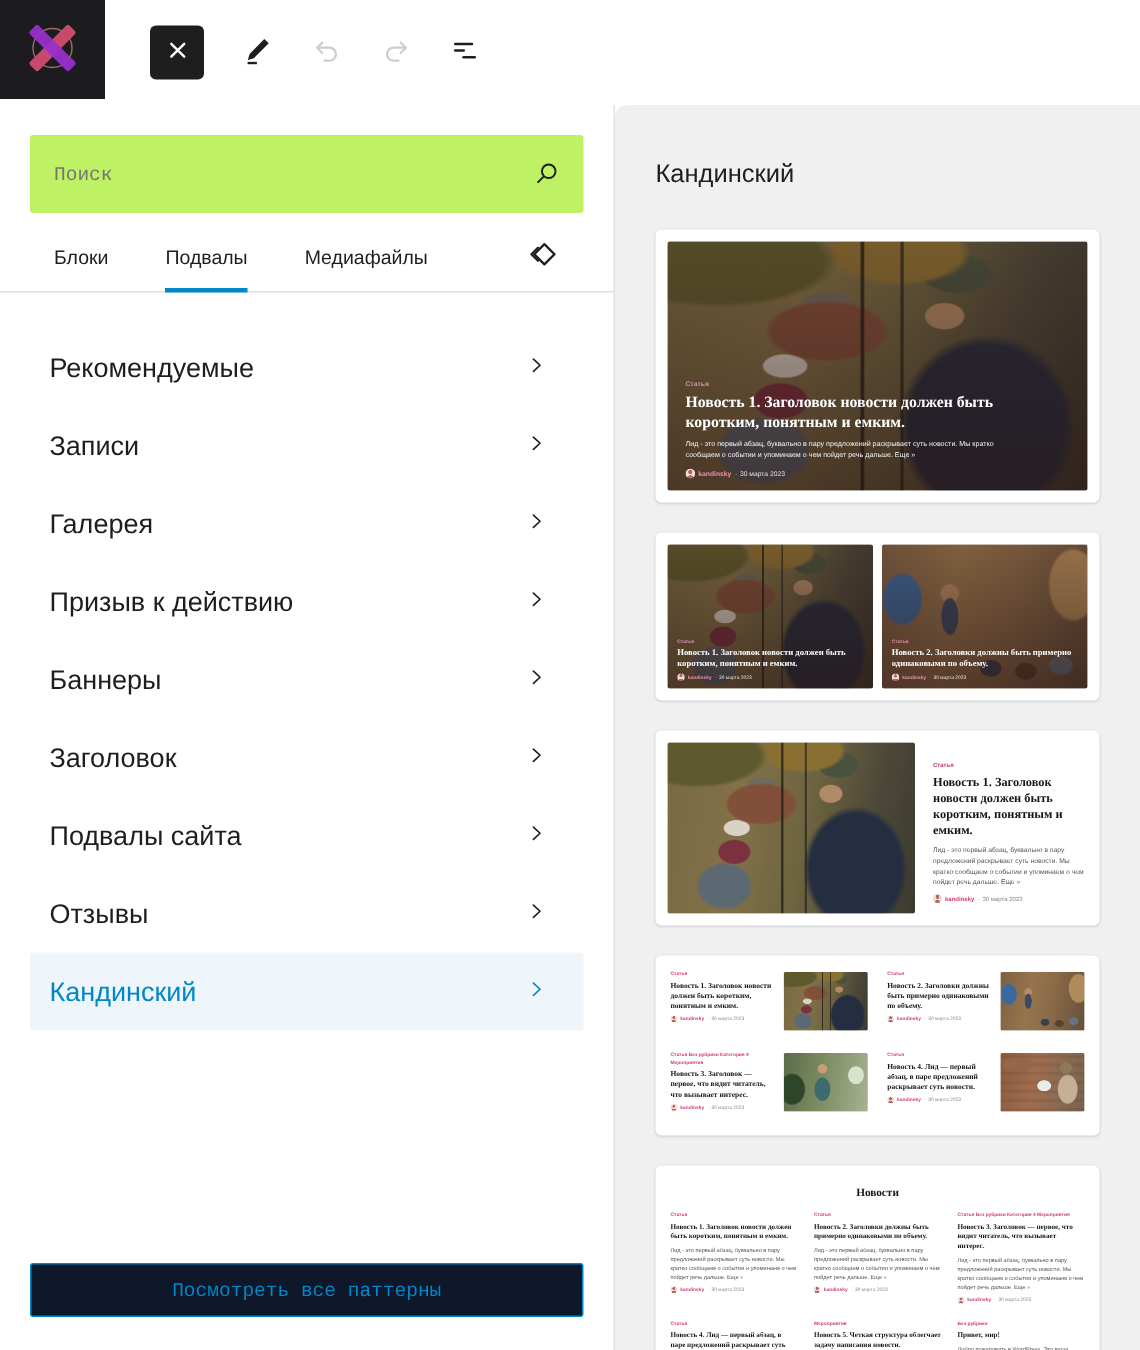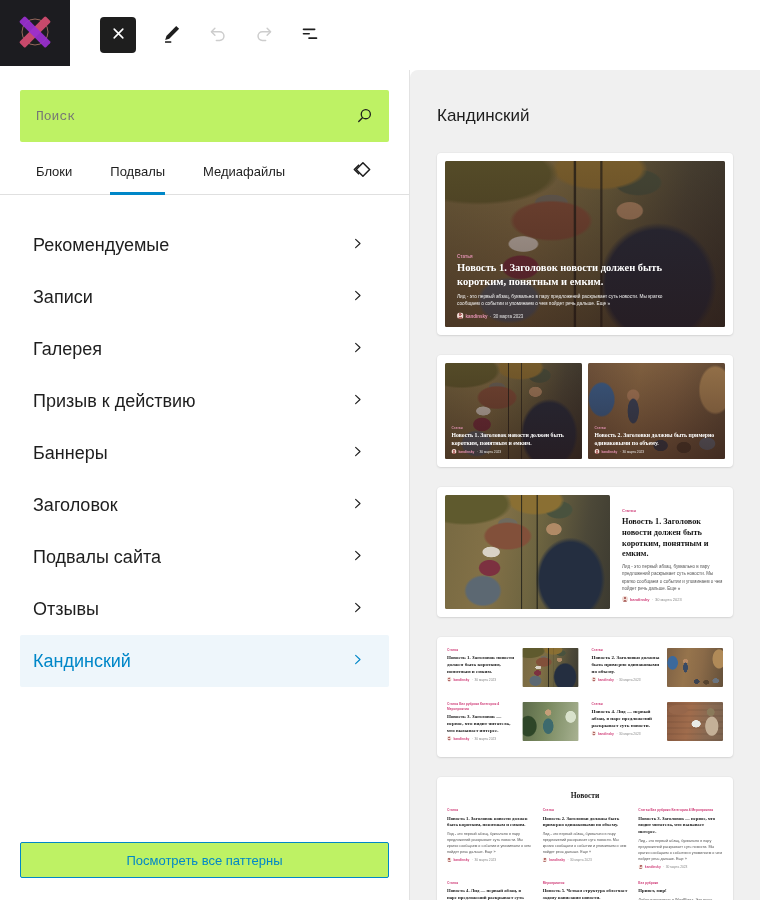--- a/index.html
+++ b/index.html
@@ -46,22 +46,22 @@
 
   .cats { list-style:none; margin:24px 0 0 0; padding:0; flex:1; }
   .cat { height:52px; margin:0 20px; padding:0 24px 0 13px; border-radius:2px;
          display:flex; align-items:center; justify-content:space-between;
          font-size:18px; color:#1e1e1e; cursor:pointer; }
   .cat.selected { background:#eef6fb; color:#0087c8; }
   .cat .chev svg path { stroke:#1e1e1e; }
   .cat.selected .chev svg path { stroke:#0087c8; }
 
   .sidebar-footer { padding:0 20px 22px 20px; }
-  .view-all { width:100%; height:36px; background:#bef264; border:1px solid #0087c8; border-radius:2px;
-              color:#0087c8; font-size:13px; font-family:Liberation Sans, sans-serif; cursor:pointer; }
+  .view-all { width:100%; height:36px; background:#0f172a; border:1px solid #0087c8; border-radius:2px;
+              color:#0087c8; font-size:13px; font-family:Liberation Mono, monospace; cursor:pointer; }
 
   
   .preview-title { margin:0 0 27px 0; font-size:17px; font-weight:500; color:#1e1e1e; line-height:1.2; }
   .card { background:#fff; border-radius:4px; margin-bottom:20px; overflow:hidden; cursor:pointer;
           box-shadow:0 1px 2px rgba(0,0,0,.10), 0 0 0 1px rgba(0,0,0,.02); }
   .scale-wrap { transform:scale(.5); transform-origin:0 0; }
 
   .c1 { height:182px; padding:8px; }  .sw1 { width:560px; height:332px; }
   .c2 { height:112px; padding:8px; }  .sw2 { width:560px; height:192px; display:flex; gap:12px; }
   .c3 { height:130px; padding:8px; }  .sw3 { width:560px; height:228px; display:flex; }

